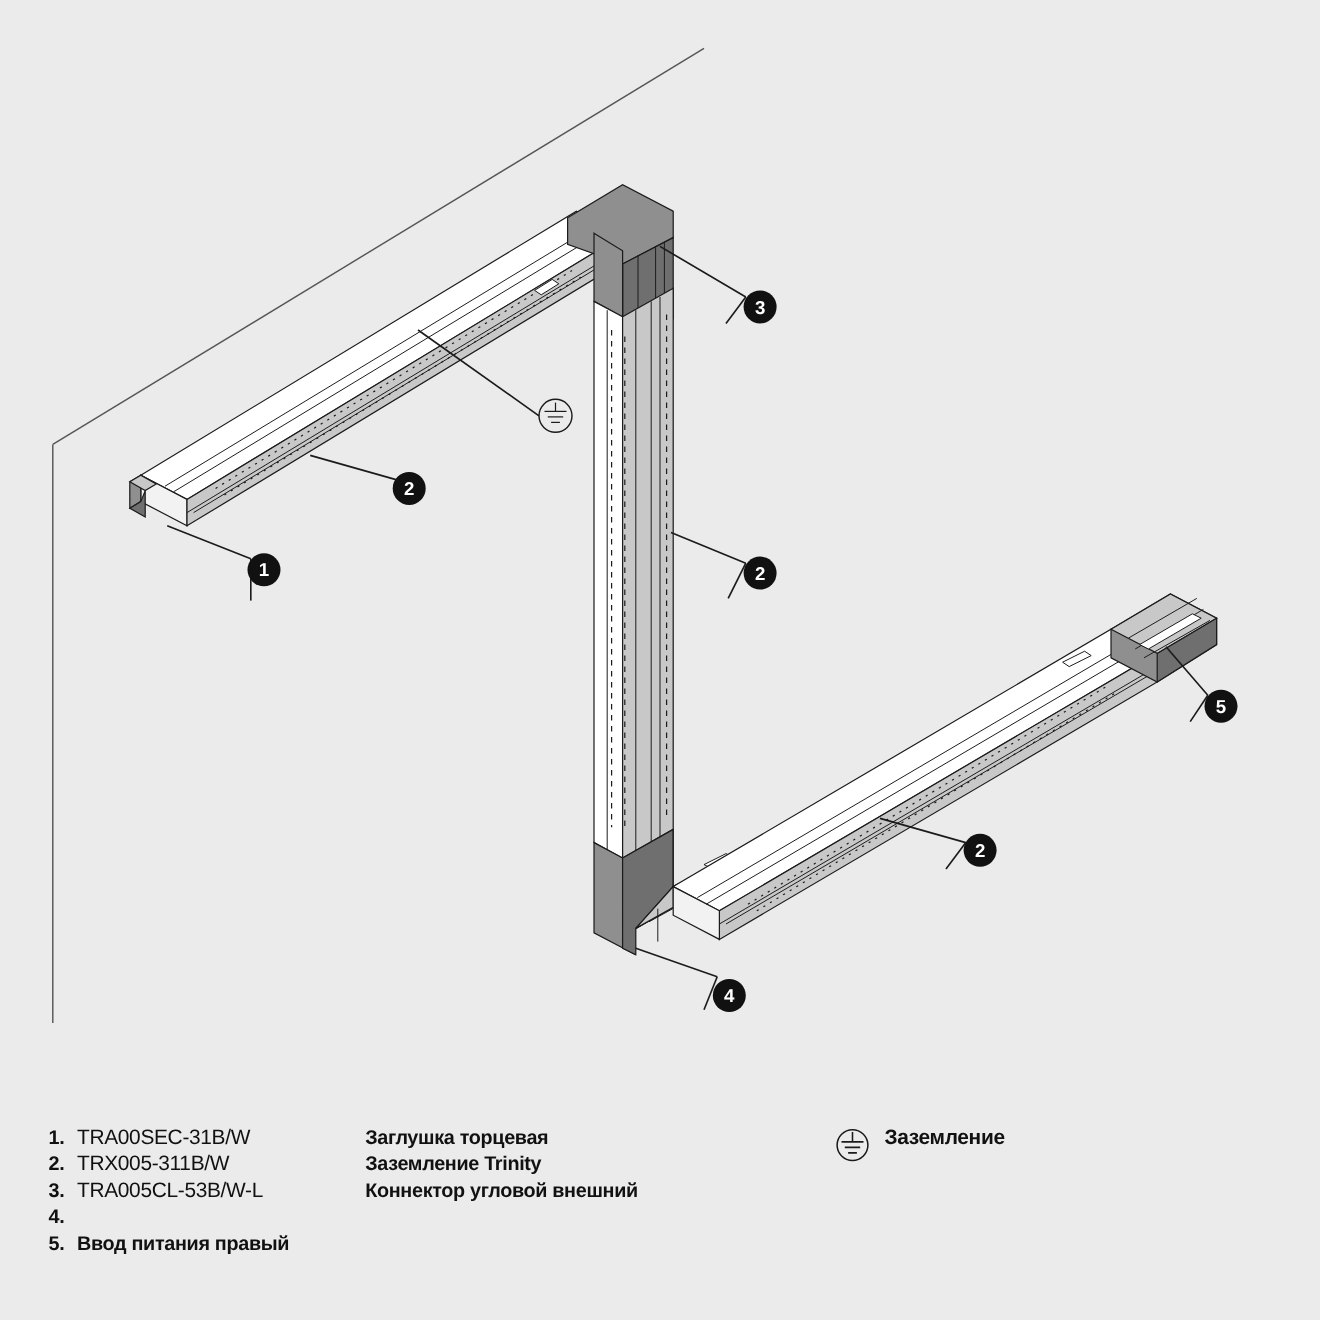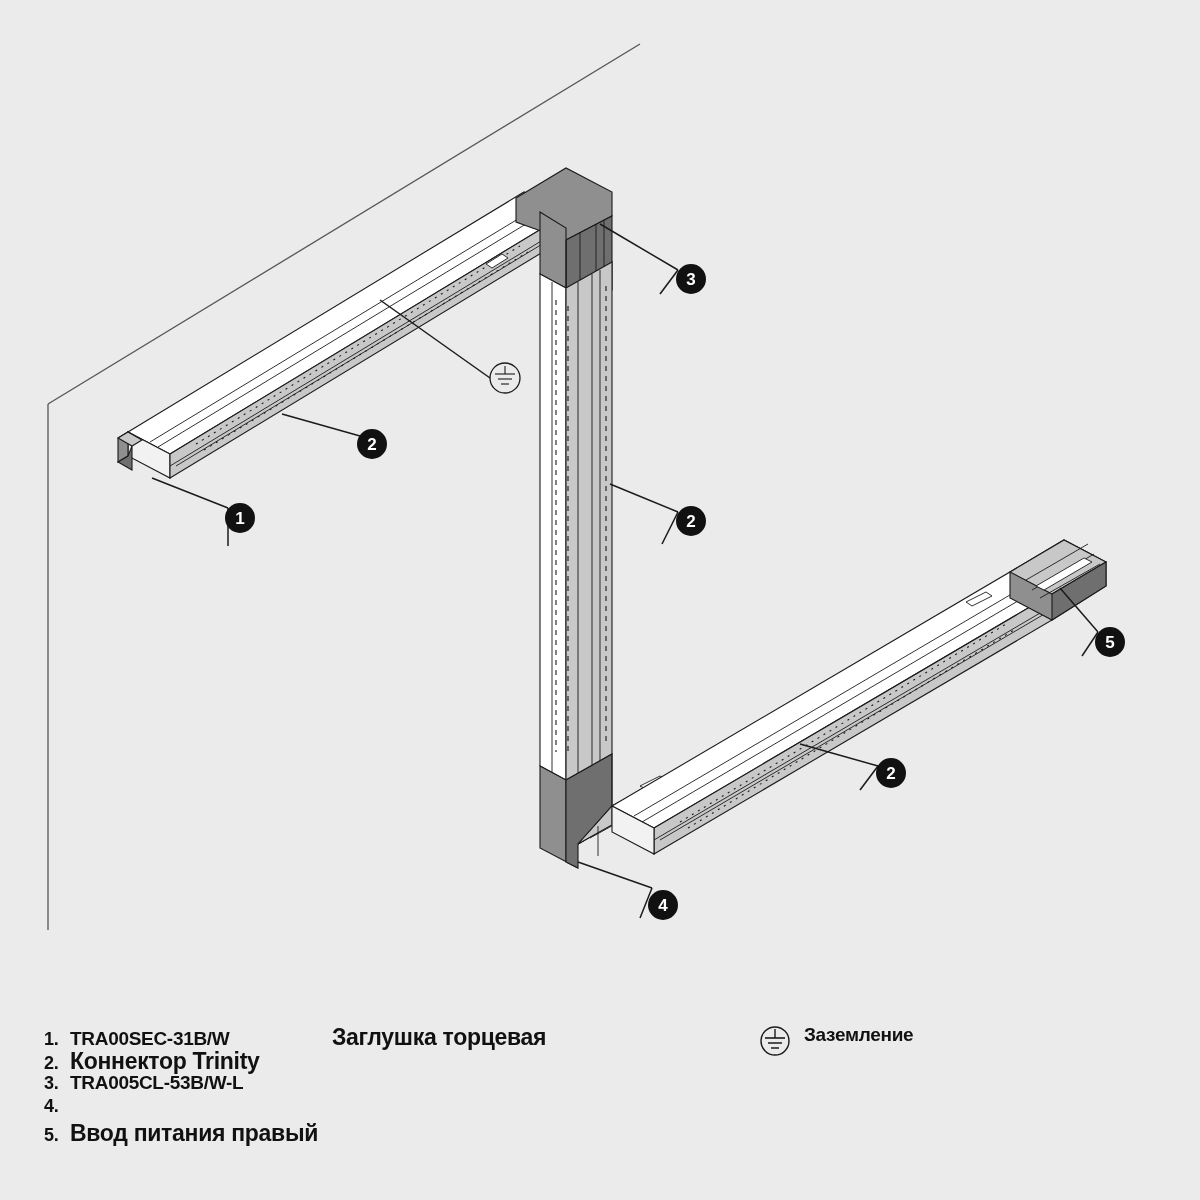--- a/index.html
+++ b/index.html
@@ -55,25 +55,25 @@
   }
   .legend-num {
     width: 26px;
     font-size: 18px;
     font-weight: bold;
     letter-spacing: -0.2px;
   }
   .legend-code {
     width: 262px;
     font-size: 19px;
-    font-weight: bold;
+    font-weight: normal;
     letter-spacing: -0.3px;
   }
   .legend-desc {
-    font-size: 23px;
+    font-size: 18px;
     font-weight: bold;
     letter-spacing: -0.3px;
   }
   #ground-legend {
     position: absolute;
     left: 758px;
     top: 1024px;
     display: flex;
     gap: 12px;
   }
@@ -234,25 +234,27 @@
   <div class="callout" style="left:648px; top:890px;">4</div>
 
   <div id="legend">
     <div class="legend-row">
       <span class="legend-num">1.</span>
       <span class="legend-code">TRA00SEC-31B/W</span>
       <span class="legend-desc">Заглушка торцевая</span>
     </div>
     <div class="legend-row">
       <span class="legend-num">2.</span>
-      <span class="legend-desc">Коннектор Trinity</span>
+      <span class="legend-code">TRX005-311B/W</span>
+      <span class="legend-desc">Заземление Trinity</span>
     </div>
     <div class="legend-row">
       <span class="legend-num">3.</span>
       <span class="legend-code">TRA005CL-53B/W-L</span>
+      <span class="legend-desc">Коннектор угловой внешний</span>
     </div>
     <div class="legend-row">
       <span class="legend-num">4.</span>
     </div>
     <div class="legend-row">
       <span class="legend-num">5.</span>
       <span class="legend-desc">Ввод питания правый</span>
     </div>
   </div>
 

